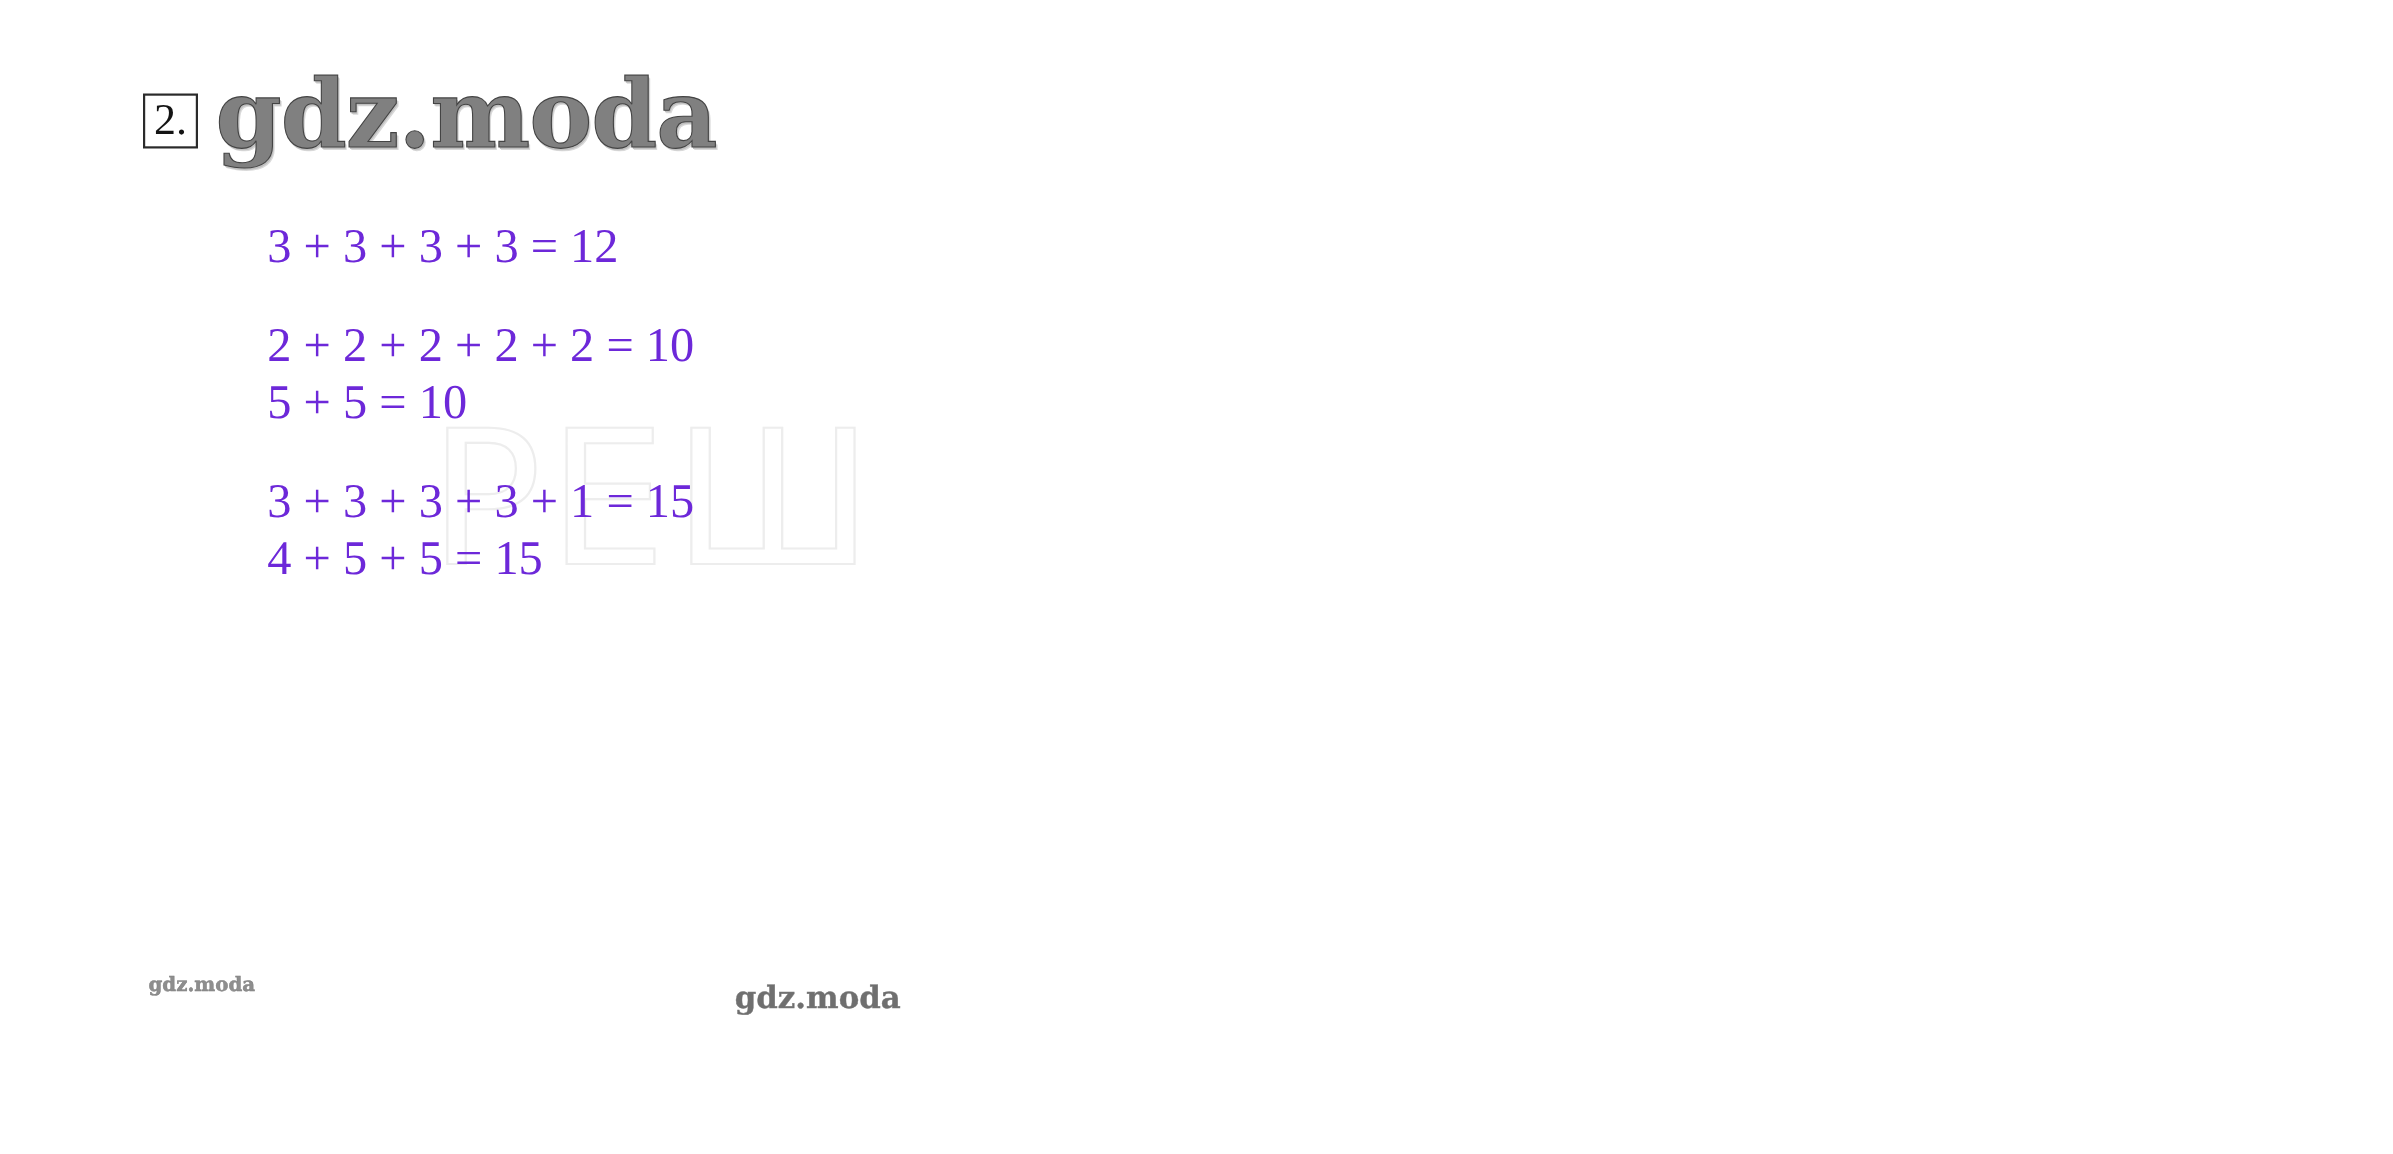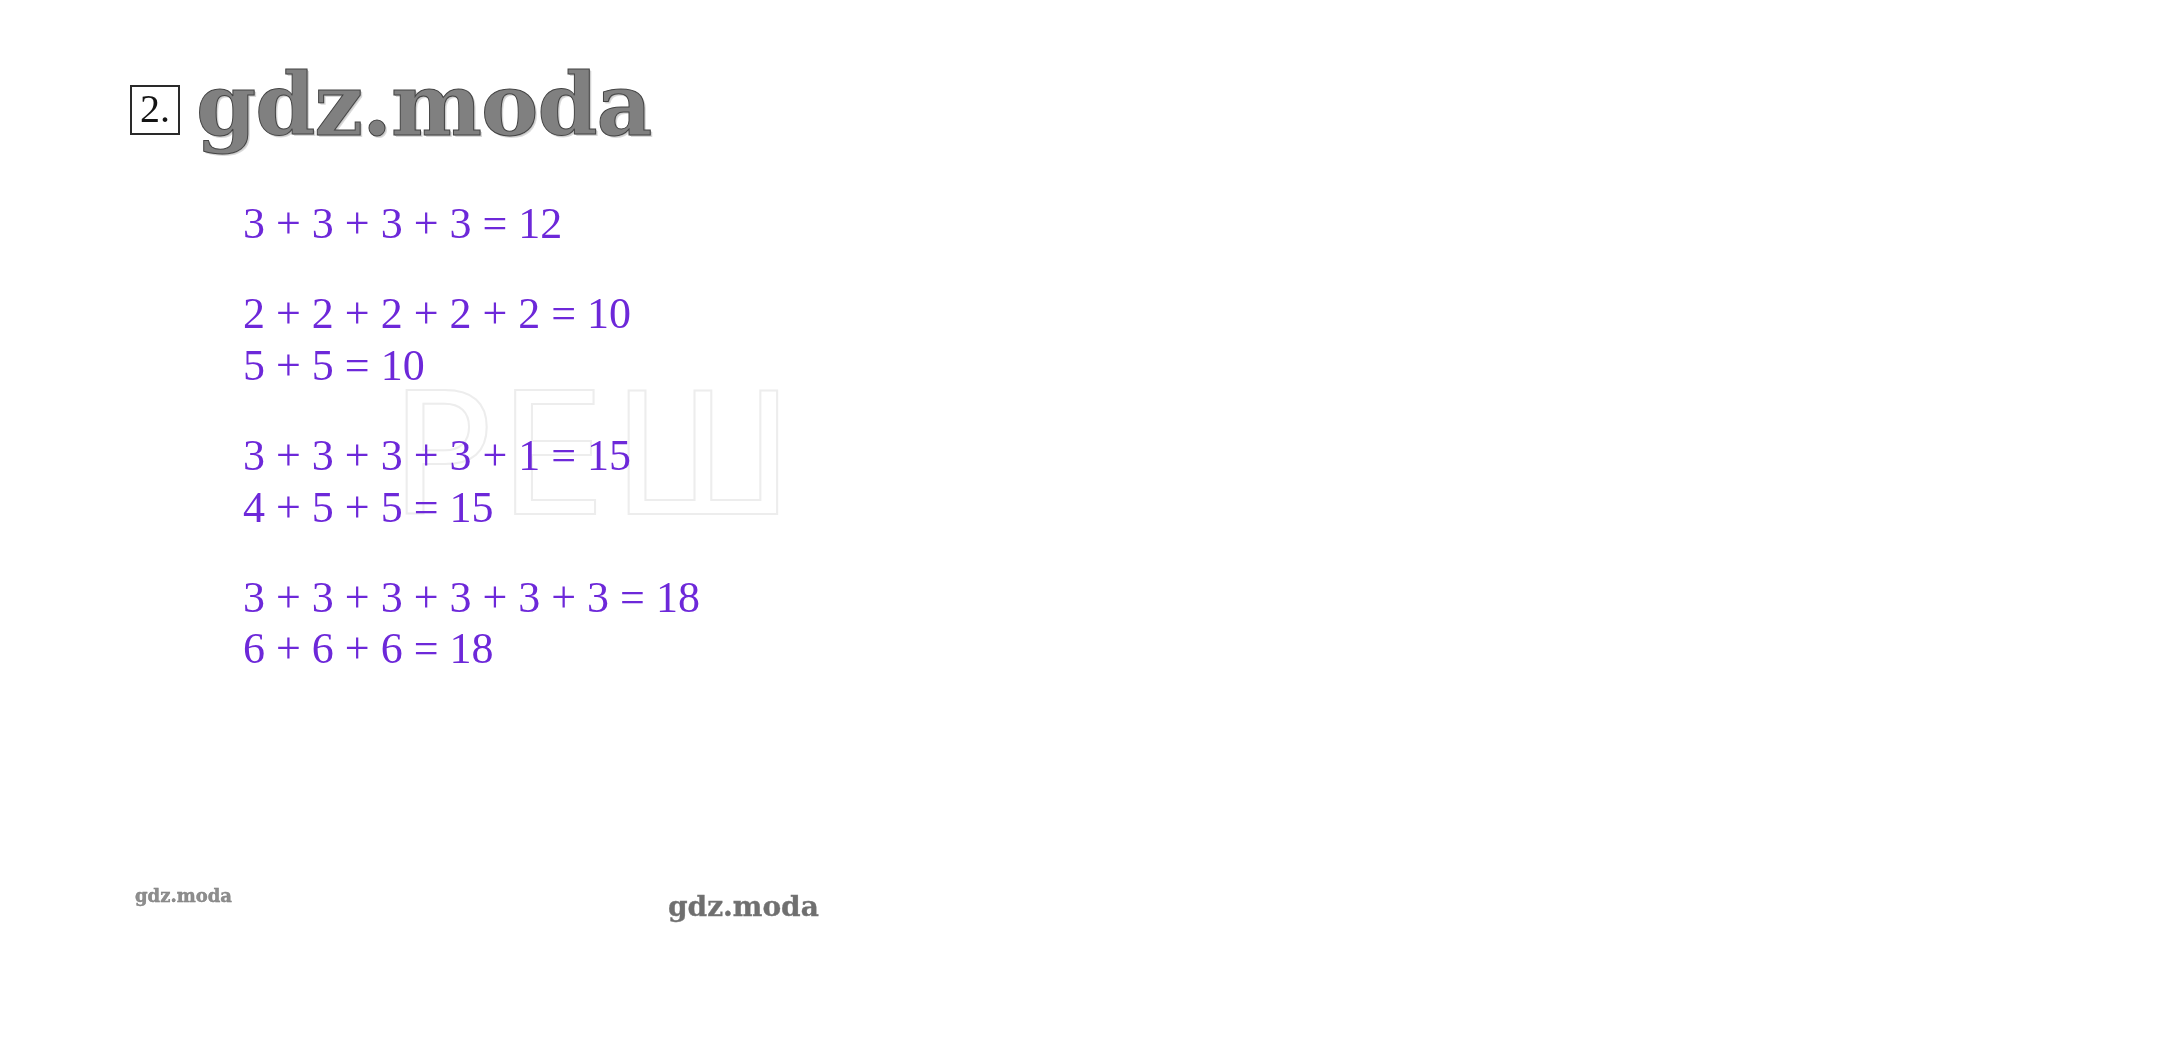--- a/index.html
+++ b/index.html
@@ -118,22 +118,18 @@
   <div class="group">
     <div class="line">2 + 2 + 2 + 2 + 2 = 10</div>
     <div class="line">5 + 5 = 10</div>
   </div>
 
   <div class="group">
     <div class="line">3 + 3 + 3 + 3 + 1 = 15</div>
     <div class="line">4 + 5 + 5 = 15</div>
   </div>
 
-  <div class="group">
-    <div class="line">3 + 3 + 3 + 3 + 3 + 3 = 18</div>
-    <div class="line">6 + 6 + 6 = 18</div>
-  </div>
 
 </div>
 
 <div class="small-mark left">gdz.moda</div>
 
 <div class="small-mark mid">gdz.moda</div>
 
 </body></html>

